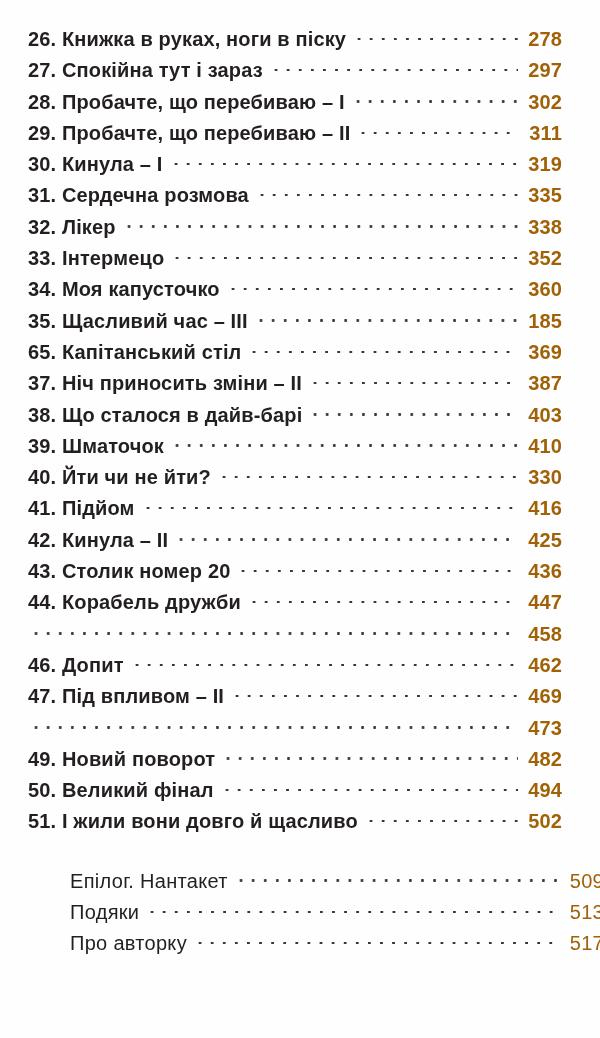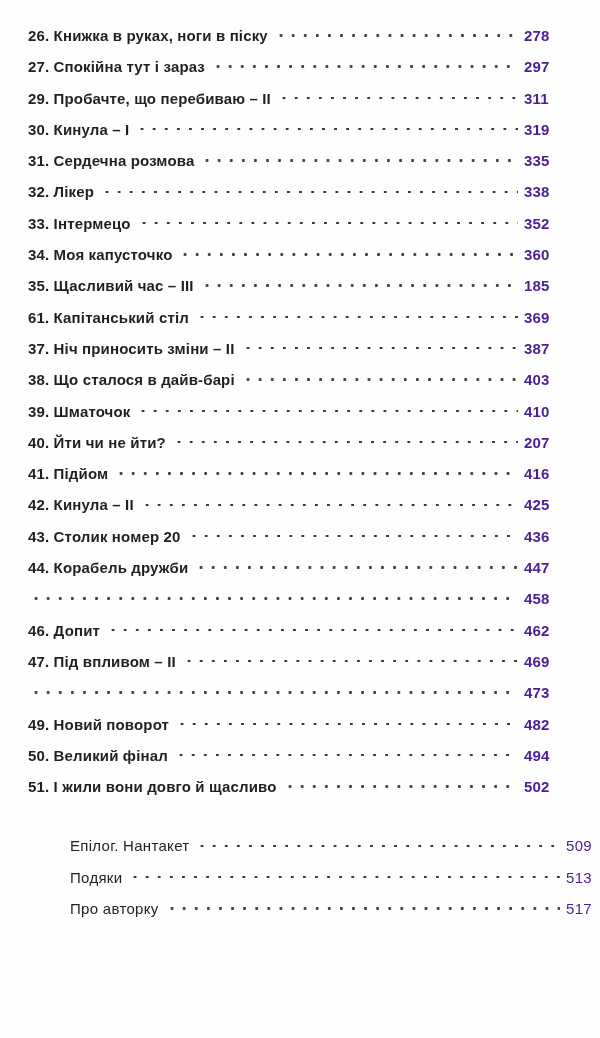--- a/index.html
+++ b/index.html
@@ -28,21 +28,21 @@
     left: 28px;
     top: 26px;
     width: 534px;
   }
 
   .toc-row {
     display: flex;
     align-items: baseline;
     height: 31.3px;
     width: 100%;
-    font-size: 15px;
+    font-size: 20px;
     font-weight: 700;
     color: #231f20;
     letter-spacing: 0.15px;
     white-space: nowrap;
   }
 
   .toc-row.back-matter {
     font-weight: 400;
     letter-spacing: 0.3px;
     margin-left: 42px;
@@ -69,25 +69,25 @@
     bottom: 0.30em;
     height: 2.4px;
     background-image: radial-gradient(circle, #3a3637 1.2px, rgba(0,0,0,0) 1.3px);
     background-size: 12.1px 2.4px;
     background-repeat: repeat-x;
     background-position: left bottom;
   }
 
   .toc-page-num {
     flex: 0 0 auto;
-    text-align: left;
+    text-align: right;
     min-width: 38px;
     font-weight: 700;
     padding-left: 4px;
-    color: #4c1d95;
+    color: #a16207;
   }
 
   .back-matter .toc-page-num {
     font-weight: 400;
   }
 
   .toc-gap {
     height: 28px;
   }
 </style>
@@ -100,20 +100,25 @@
         <span class="toc-title">26. Книжка в руках, ноги в піску</span>
         <span class="toc-leader"></span>
         <span class="toc-page-num">278</span>
       </div>
       <div class="toc-row">
         <span class="toc-title">27. Спокійна тут і зараз</span>
         <span class="toc-leader"></span>
         <span class="toc-page-num">297</span>
       </div>
       <div class="toc-row">
+        <span class="toc-title">28. Пробачте, що перебиваю – I</span>
+        <span class="toc-leader"></span>
+        <span class="toc-page-num">302</span>
+      </div>
+      <div class="toc-row">
         <span class="toc-title">29. Пробачте, що перебиваю – II</span>
         <span class="toc-leader"></span>
         <span class="toc-page-num">311</span>
       </div>
       <div class="toc-row">
         <span class="toc-title">30. Кинула – I</span>
         <span class="toc-leader"></span>
         <span class="toc-page-num">319</span>
       </div>
       <div class="toc-row">
@@ -135,21 +140,21 @@
         <span class="toc-title">34. Моя капусточко</span>
         <span class="toc-leader"></span>
         <span class="toc-page-num">360</span>
       </div>
       <div class="toc-row">
         <span class="toc-title">35. Щасливий час – III</span>
         <span class="toc-leader"></span>
         <span class="toc-page-num">185</span>
       </div>
       <div class="toc-row">
-        <span class="toc-title">61. Капітанський стіл</span>
+        <span class="toc-title">65. Капітанський стіл</span>
         <span class="toc-leader"></span>
         <span class="toc-page-num">369</span>
       </div>
       <div class="toc-row">
         <span class="toc-title">37. Ніч приносить зміни – II</span>
         <span class="toc-leader"></span>
         <span class="toc-page-num">387</span>
       </div>
       <div class="toc-row">
         <span class="toc-title">38. Що сталося в дайв-барі</span>
@@ -157,21 +162,21 @@
         <span class="toc-page-num">403</span>
       </div>
       <div class="toc-row">
         <span class="toc-title">39. Шматочок</span>
         <span class="toc-leader"></span>
         <span class="toc-page-num">410</span>
       </div>
       <div class="toc-row">
         <span class="toc-title">40. Йти чи не йти?</span>
         <span class="toc-leader"></span>
-        <span class="toc-page-num">207</span>
+        <span class="toc-page-num">330</span>
       </div>
       <div class="toc-row">
         <span class="toc-title">41. Підйом</span>
         <span class="toc-leader"></span>
         <span class="toc-page-num">416</span>
       </div>
       <div class="toc-row">
         <span class="toc-title">42. Кинула – II</span>
         <span class="toc-leader"></span>
         <span class="toc-page-num">425</span>

